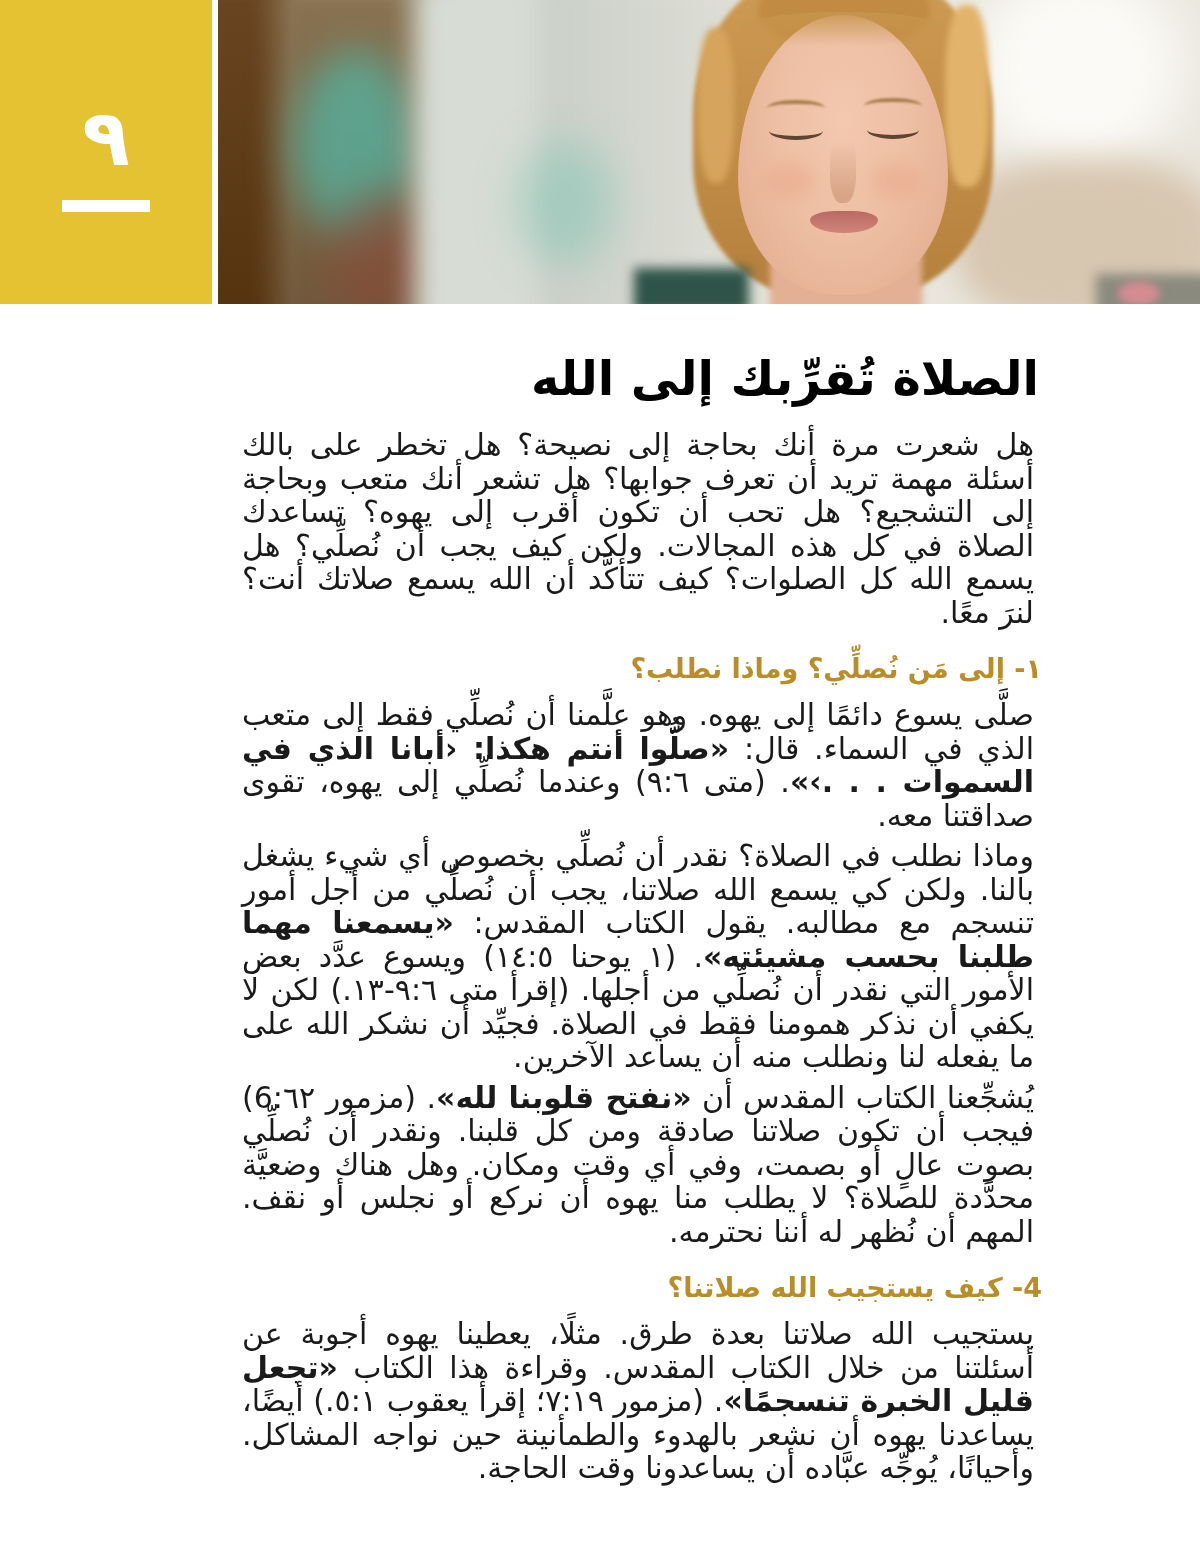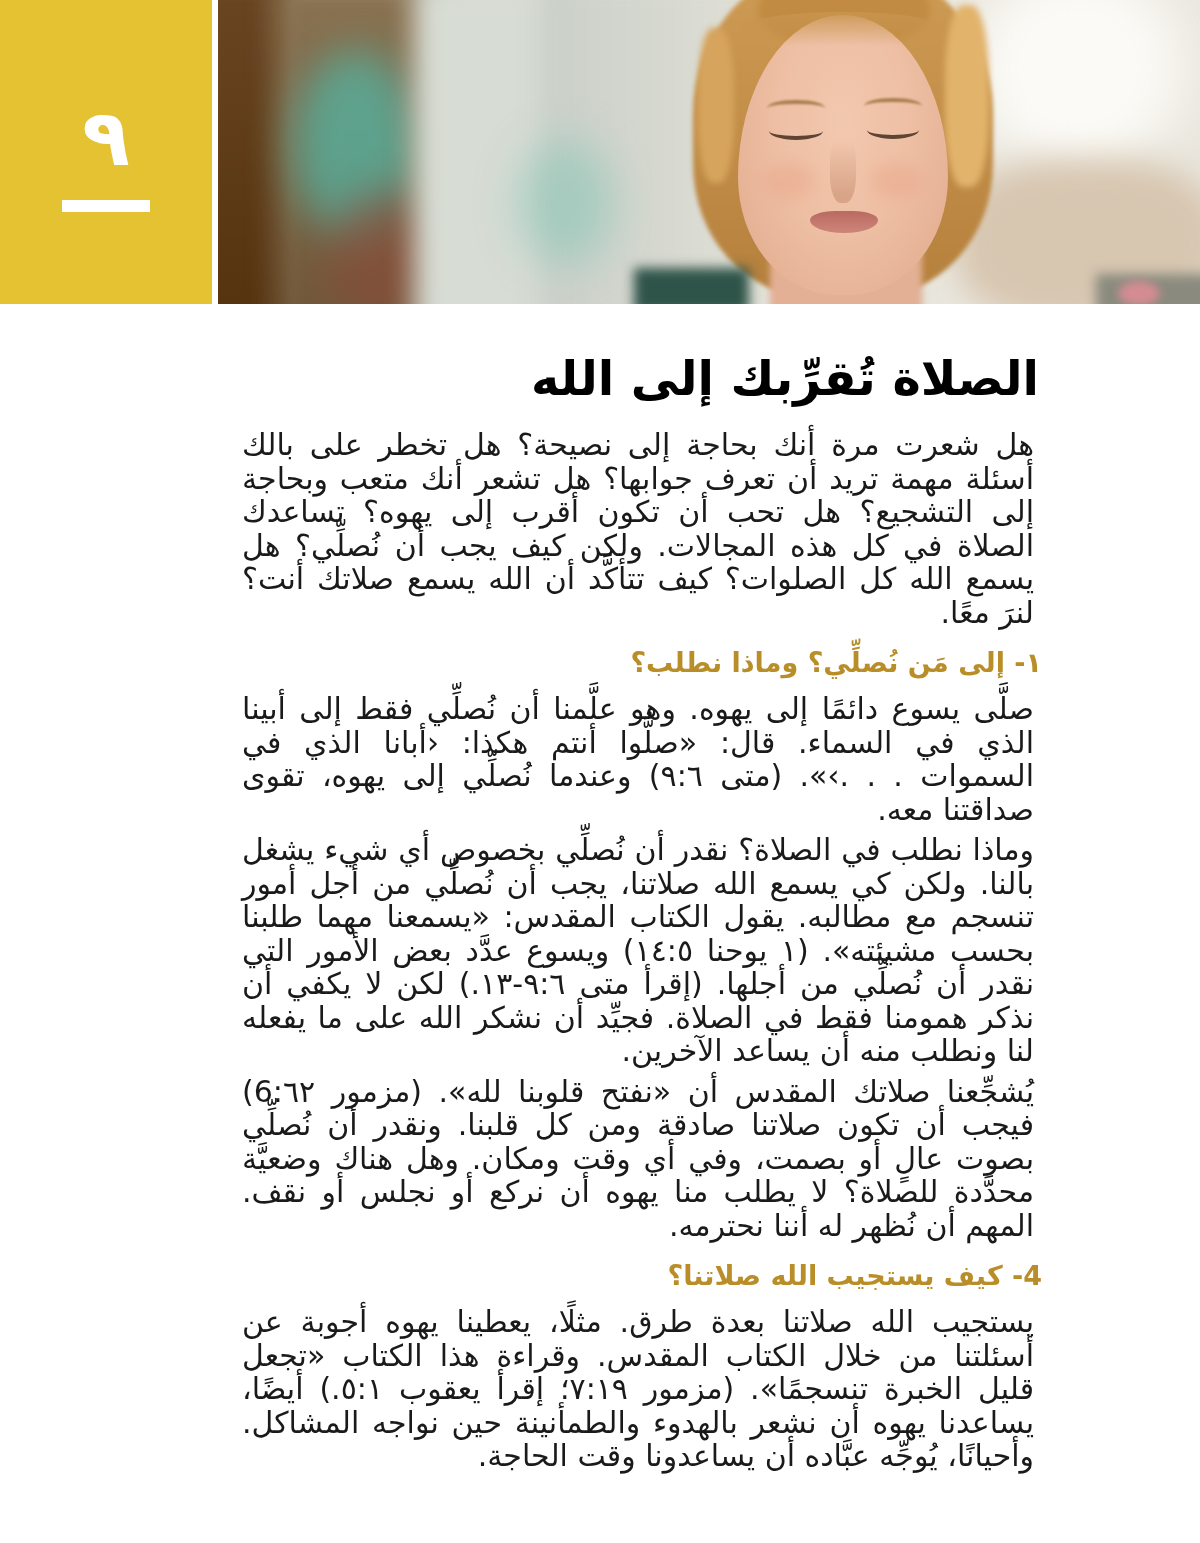--- a/index.html
+++ b/index.html
@@ -46,23 +46,23 @@
           border-radius:45% 45% 60% 60% / 50% 50% 72% 72%;}
   .w-garm-l{left:416px;top:268px;width:115px;height:45px;background:#2e5348;filter:blur(6px);}
   .w-garm-r{left:878px;top:274px;width:125px;height:42px;background:#8a8a7e;filter:blur(6px);}
   .w-floral{left:900px;top:281px;width:42px;height:25px;background:#d48c92;border-radius:50%;filter:blur(4px);}
   
   .article{position:absolute;top:304px;left:0;width:1200px;padding:4px;color:#1a1a1a;}
   .title{margin:34px 165px 0 170px;text-align:right;font-size:48px;line-height:1.5;
          font-weight:bold;color:#000;}
   .bodycol{margin:14px 170px 0 238px;}
   .para{margin:0 0 7px 0;font-size:30px;line-height:33.5px;text-align:justify;color:#1a1a1a;}
-  .sec-h{margin:14px -8px 9px 0;font-size:27px;line-height:40px;font-weight:bold;
+  .sec-h{margin:20px -8px 9px 0;font-size:27px;line-height:40px;font-weight:bold;
          color:var(--gold,#b98e28);text-align:right;}
-  .run-b{font-weight:normal;}
+  .run-b{font-weight:bold;}
 </style>
 </head>
 <body>
 
 <div class="page">
 
   <div class="header">
 
     <div class="numblock">
       <div class="page-num">٩</div>
@@ -101,23 +101,23 @@
     </div>
   </div>
 
   <div class="article">
     <h1 class="title">الصلاة تُقرِّبك إلى الله</h1>
 
     <div class="bodycol">
       <p class="para"><span>هل شعرت مرة أنك بحاجة إلى نصيحة؟ هل تخطر على بالك أسئلة مهمة تريد أن تعرف جوابها؟ هل تشعر أنك متعب وبحاجة إلى التشجيع؟ هل تحب أن تكون أقرب إلى يهوه؟ تساعدك الصلاة في كل هذه المجالات. ولكن كيف يجب أن نُصلِّي؟ هل يسمع الله كل الصلوات؟ كيف تتأكَّد أن الله يسمع صلاتك أنت؟ لنرَ معًا.</span></p>
 
       <h2 class="sec-h">١- إلى مَن نُصلِّي؟ وماذا نطلب؟</h2>
-      <p class="para"><span>صلَّى يسوع دائمًا إلى يهوه. وهو علَّمنا أن نُصلِّي فقط إلى أبينا الذي في السماء. قال: </span><span class="run-b">«صلُّوا أنتم هكذا: ‹أبانا الذي في السموات . . .‏›»</span><span>. (متى ٦:‏٩) وعندما نُصلِّي إلى يهوه، تقوى صداقتنا معه.</span></p>
+      <p class="para"><span>صلَّى يسوع دائمًا إلى يهوه. وهو علَّمنا أن نُصلِّي فقط إلى متعب الذي في السماء. قال: </span><span class="run-b">«صلُّوا أنتم هكذا: ‹أبانا الذي في السموات . . .‏›»</span><span>. (متى ٦:‏٩) وعندما نُصلِّي إلى يهوه، تقوى صداقتنا معه.</span></p>
       <p class="para"><span>وماذا نطلب في الصلاة؟ نقدر أن نُصلِّي بخصوص أي شيء يشغل بالنا. ولكن كي يسمع الله صلاتنا، يجب أن نُصلِّي من أجل أمور تنسجم مع مطالبه. يقول الكتاب المقدس: </span><span class="run-b">«يسمعنا مهما طلبنا بحسب مشيئته»</span><span>. (١ يوحنا ٥:‏١٤) ويسوع عدَّد بعض الأمور التي نقدر أن نُصلِّي من أجلها. (إقرأ متى ٦:‏٩-‏١٣.) لكن لا يكفي أن نذكر همومنا فقط في الصلاة. فجيِّد أن نشكر الله على ما يفعله لنا ونطلب منه أن يساعد الآخرين.</span></p>
 
-      <p class="para"><span>يُشجِّعنا صلاتك المقدس أن </span><span class="run-b">«نفتح قلوبنا لله»</span><span>. (مزمور ٦٢:‏6) فيجب أن تكون صلاتنا صادقة ومن كل قلبنا. ونقدر أن نُصلِّي بصوت عالٍ أو بصمت، وفي أي وقت ومكان. وهل هناك وضعيَّة محدَّدة للصلاة؟ لا يطلب منا يهوه أن نركع أو نجلس أو نقف. المهم أن نُظهر له أننا نحترمه.</span></p>
+      <p class="para"><span>يُشجِّعنا الكتاب المقدس أن </span><span class="run-b">«نفتح قلوبنا لله»</span><span>. (مزمور ٦٢:‏6) فيجب أن تكون صلاتنا صادقة ومن كل قلبنا. ونقدر أن نُصلِّي بصوت عالٍ أو بصمت، وفي أي وقت ومكان. وهل هناك وضعيَّة محدَّدة للصلاة؟ لا يطلب منا يهوه أن نركع أو نجلس أو نقف. المهم أن نُظهر له أننا نحترمه.</span></p>
 
       <h2 class="sec-h">4- كيف يستجيب الله صلاتنا؟</h2>
       <p class="para"><span>يستجيب الله صلاتنا بعدة طرق. مثلًا، يعطينا يهوه أجوبة عن أسئلتنا من خلال الكتاب المقدس. وقراءة هذا الكتاب </span><span class="run-b">«تجعل قليل الخبرة تنسجمًا»</span><span>. (مزمور ١٩:‏٧؛ إقرأ يعقوب ١:‏٥.) أيضًا، يساعدنا يهوه أن نشعر بالهدوء والطمأنينة حين نواجه المشاكل. وأحيانًا، يُوجِّه عبَّاده أن يساعدونا وقت الحاجة.</span></p>
     </div>
   </div>
 
 </div>
 
 </body></html>

